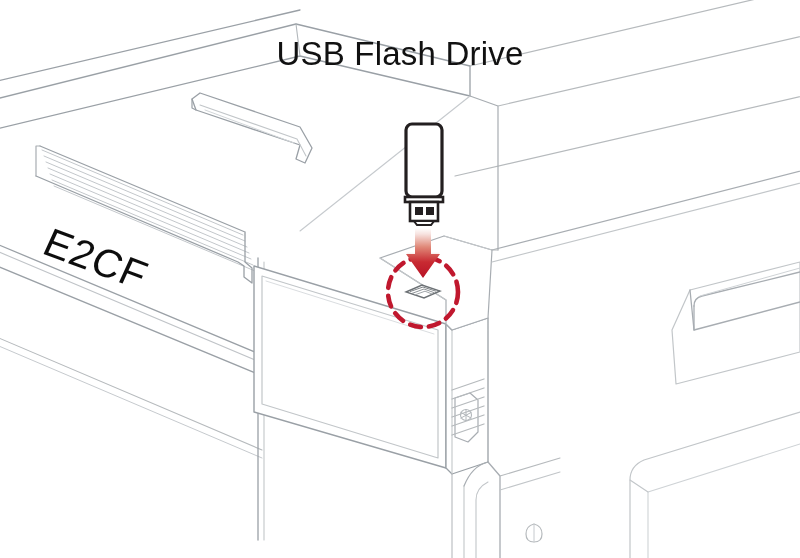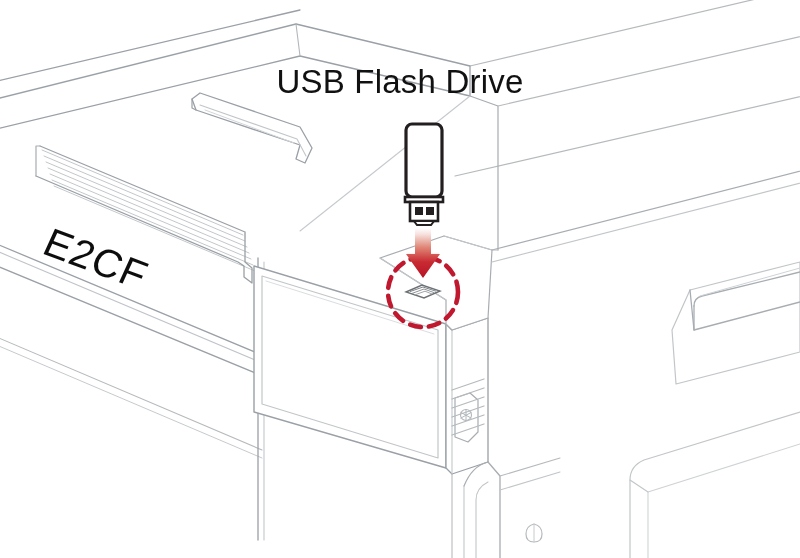--- a/index.html
+++ b/index.html
@@ -30,21 +30,20 @@
     top: 34px;
     width: 800px;
     text-align: center;
     font-family: "Liberation Sans", sans-serif;
     font-size: 33px;
     font-weight: 400;
     color: #111111;
     letter-spacing: 0.2px;
     line-height: 40px;
     white-space: nowrap;
-    margin-top: 28px;
   }
   #model-label {
     position: absolute;
     left: 46px;
     top: 218px;
     font-family: "Liberation Sans", sans-serif;
     font-size: 40px;
     font-weight: 400;
     color: #0d0d0d;
     letter-spacing: 1px;

